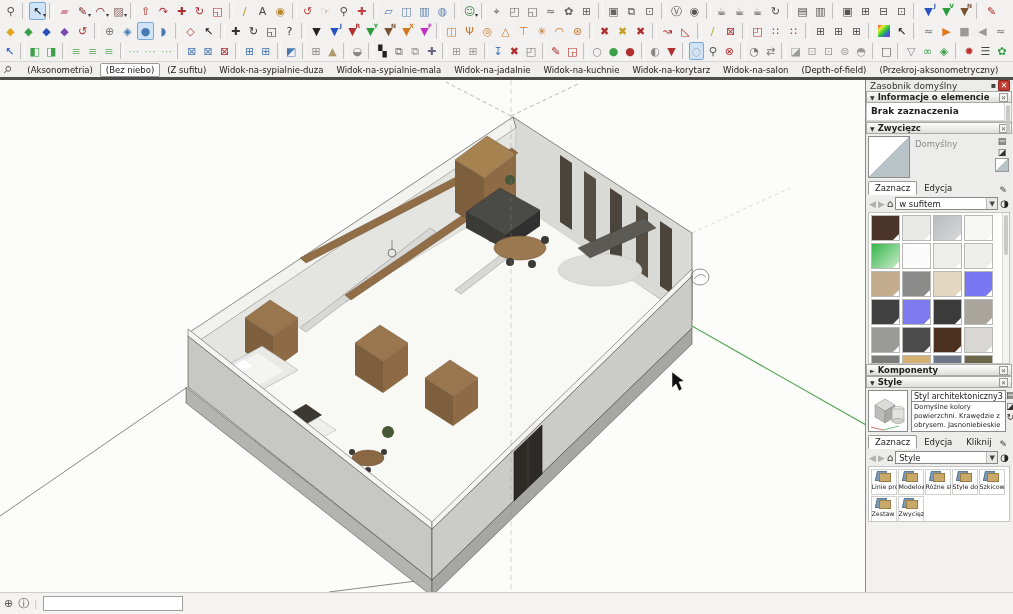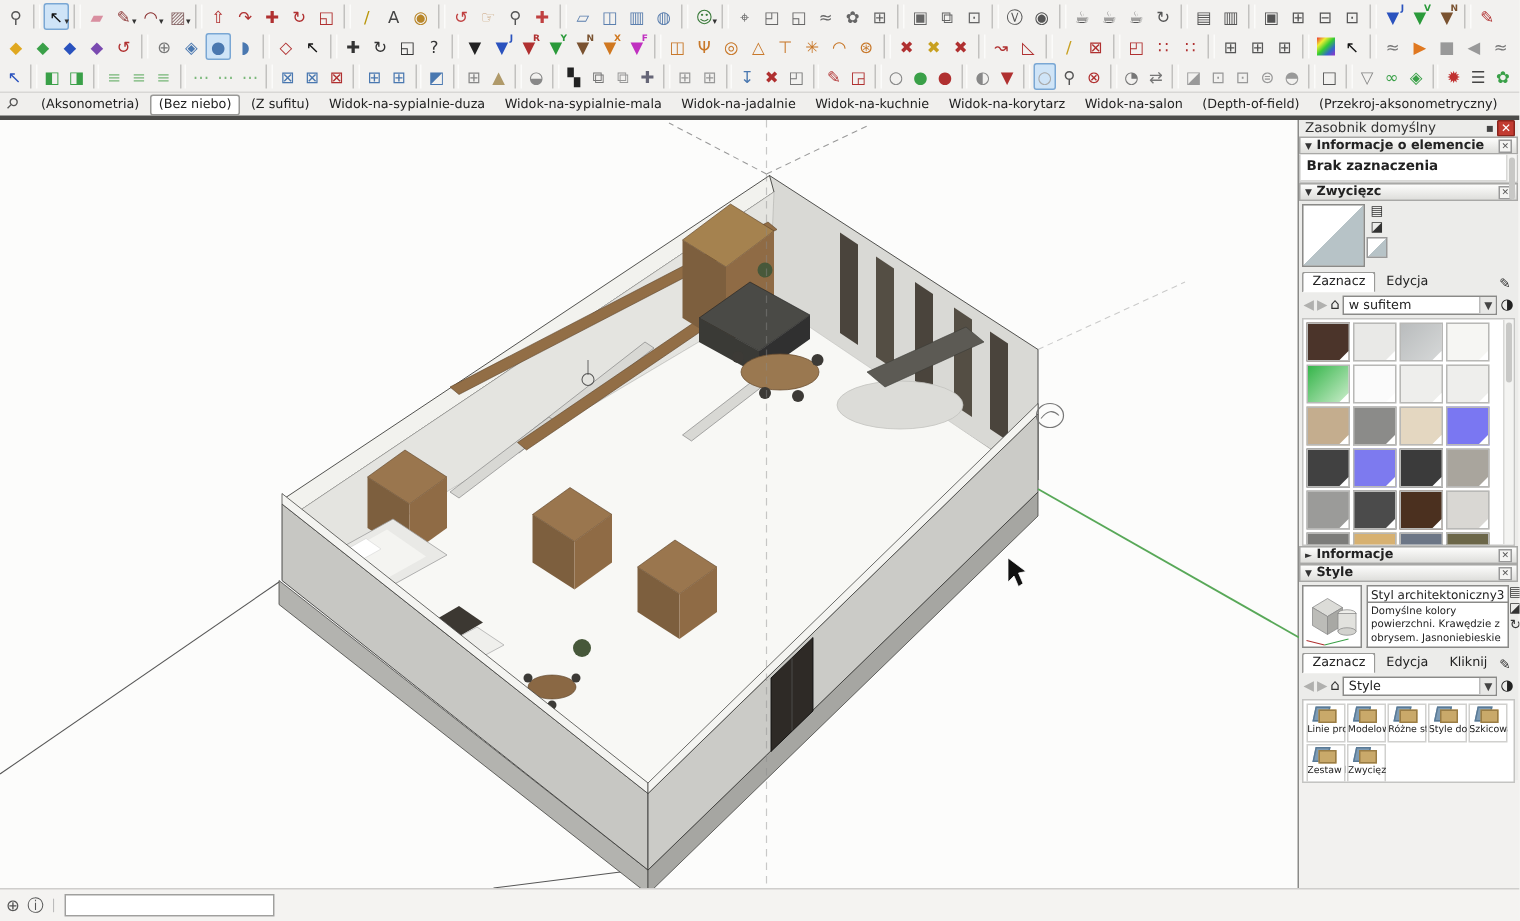--- a/index.html
+++ b/index.html
@@ -752,20 +752,21 @@
     </div>
 
     <div class="sechead">
       <span class="arr">▼</span>
       <span class="st">Zwycięzc</span>
       <span class="detach">✕</span>
     </div>
     <div class="matbody">
       <div class="mat-top">
         <div class="mprev"></div>
+        <div class="mname">Domyślny</div>
         <div class="mstack">
           <span>▤</span>
           <span>◪</span>
           <div class="mmini"></div>
         </div>
       </div>
       <div class="seltabs" id="mat-tabs">
           <div class="mtab act">Zaznacz</div>
           <div class="mtab">Edycja</div>
           <span class="pens">✎</span>
@@ -808,21 +809,21 @@
             <div class="sw" style="background: rgb(108, 103, 73);"></div>
           </div>
         <div class="vscroll">
             <div class="vthumb" style="height:40px"></div>
           </div>
       </div>
     </div>
 
     <div class="sechead">
       <span class="arr">►</span>
-      <span class="st">Informacje</span>
+      <span class="st">Komponenty</span>
       <span class="detach">✕</span>
     </div>
 
     <div class="sechead">
       <span class="arr">▼</span>
       <span class="st">Style</span>
       <span class="detach">✕</span>
     </div>
     <div class="stylebody">
       <div class="sty-top">

